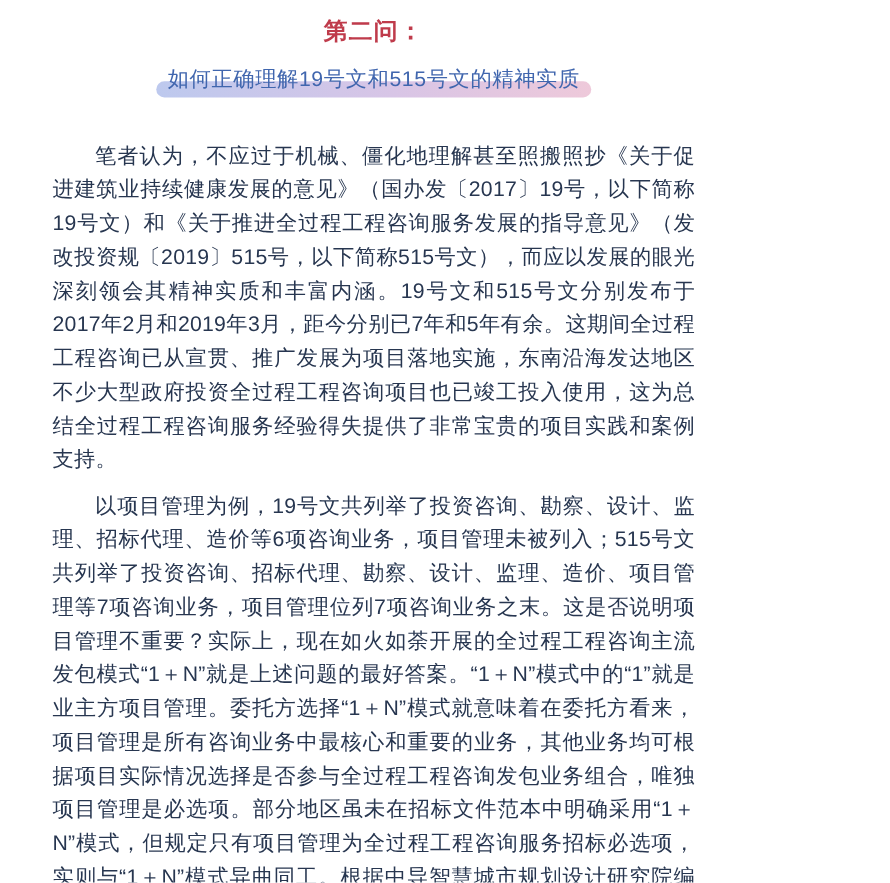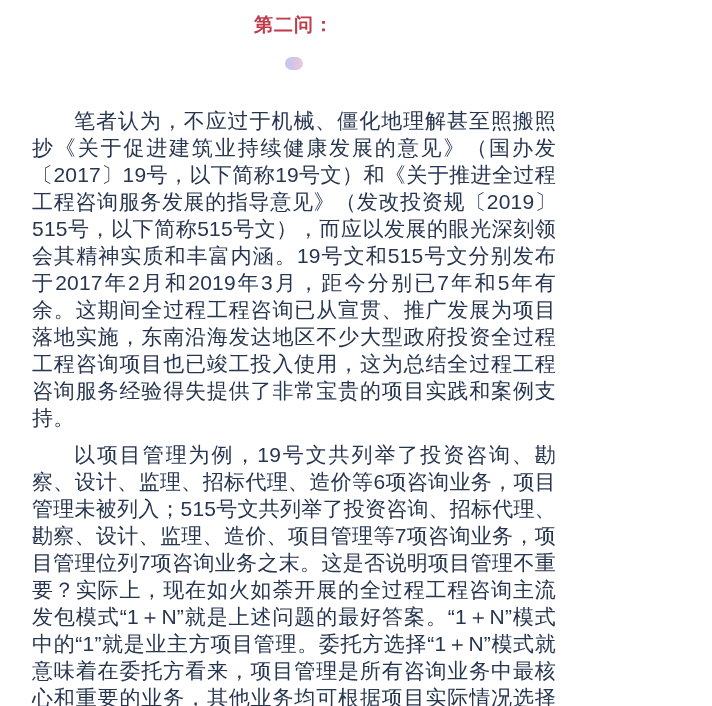--- a/index.html
+++ b/index.html
@@ -19,21 +19,21 @@
   }
   body {
     width: 712px;
     height: 706px;
     overflow: hidden;
     font-family: "Liberation Sans", "DejaVu Sans", sans-serif;
   }
   .doc {
     width: 583px;
     height: 706px;
-    padding: 12px 27px 14px 32px;
+    padding: 12px 27px 14px 42px;
     background: var(--background);
   }
   .doc-title {
     text-align: center;
     font-size: 19px;
     font-weight: bold;
     letter-spacing: 1px;
     color: var(--title-color);
     margin: 0 0 15px 0;
   }
@@ -60,39 +60,40 @@
     background: linear-gradient(90deg, var(--highlight-start) 0%, var(--highlight-mid) 55%, var(--highlight-end) 100%);
     z-index: 0;
   }
   .subtitle-text {
     position: relative;
     z-index: 1;
   }
   .body-text { }
   .para {
     margin: 0 0 10px 0;
-    font-size: 21px;
+    font-size: 17px;
     line-height: 27px;
     color: var(--body-color);
     text-align: justify;
     text-justify: inter-ideograph;
     text-indent: 2em;
     letter-spacing: 0.2px;
   }
   .para:last-child { margin-bottom: 4px; }
 </style>
 </head>
 <body>
 
 <div class="doc">
   <div class="doc-title">第二问：</div>
 
   <div class="subtitle-wrap">
     <span class="subtitle">
       <span class="subtitle-highlight"></span>
+      <span class="subtitle-text">如何正确理解19号文和515号文的精神实质</span>
     </span>
   </div>
 
   <div class="body-text">
     <p class="para">笔者认为，不应过于机械、僵化地理解甚至照搬照抄《关于促进建筑业持续健康发展的意见》（国办发〔2017〕19号，以下简称19号文）和《关于推进全过程工程咨询服务发展的指导意见》（发改投资规〔2019〕515号，以下简称515号文），而应以发展的眼光深刻领会其精神实质和丰富内涵。19号文和515号文分别发布于2017年2月和2019年3月，距今分别已7年和5年有余。这期间全过程工程咨询已从宣贯、推广发展为项目落地实施，东南沿海发达地区不少大型政府投资全过程工程咨询项目也已竣工投入使用，这为总结全过程工程咨询服务经验得失提供了非常宝贵的项目实践和案例支持。</p>
     <p class="para">以项目管理为例，19号文共列举了投资咨询、勘察、设计、监理、招标代理、造价等6项咨询业务，项目管理未被列入；515号文共列举了投资咨询、招标代理、勘察、设计、监理、造价、项目管理等7项咨询业务，项目管理位列7项咨询业务之末。这是否说明项目管理不重要？实际上，现在如火如荼开展的全过程工程咨询主流发包模式“1＋N”就是上述问题的最好答案。“1＋N”模式中的“1”就是业主方项目管理。委托方选择“1＋N”模式就意味着在委托方看来，项目管理是所有咨询业务中最核心和重要的业务，其他业务均可根据项目实际情况选择是否参与全过程工程咨询发包业务组合，唯独项目管理是必选项。部分地区虽未在招标文件范本中明确采用“1＋N”模式，但规定只有项目管理为全过程工程咨询服务招标必选项，实则与“1＋N”模式异曲同工。根据中导智慧城市规划设计研究院编写的《中国全过程工程咨询业发展报告》（2024）统计，2023年实施的全过程工程咨询项目服务中，包含全过程项目管理业务的占91.4%。这一统计数字充分证明了“1＋N”模式在全过程工程咨询项目服务中的主流地位。</p>
   </div>
 </div>
 
 </body></html>

